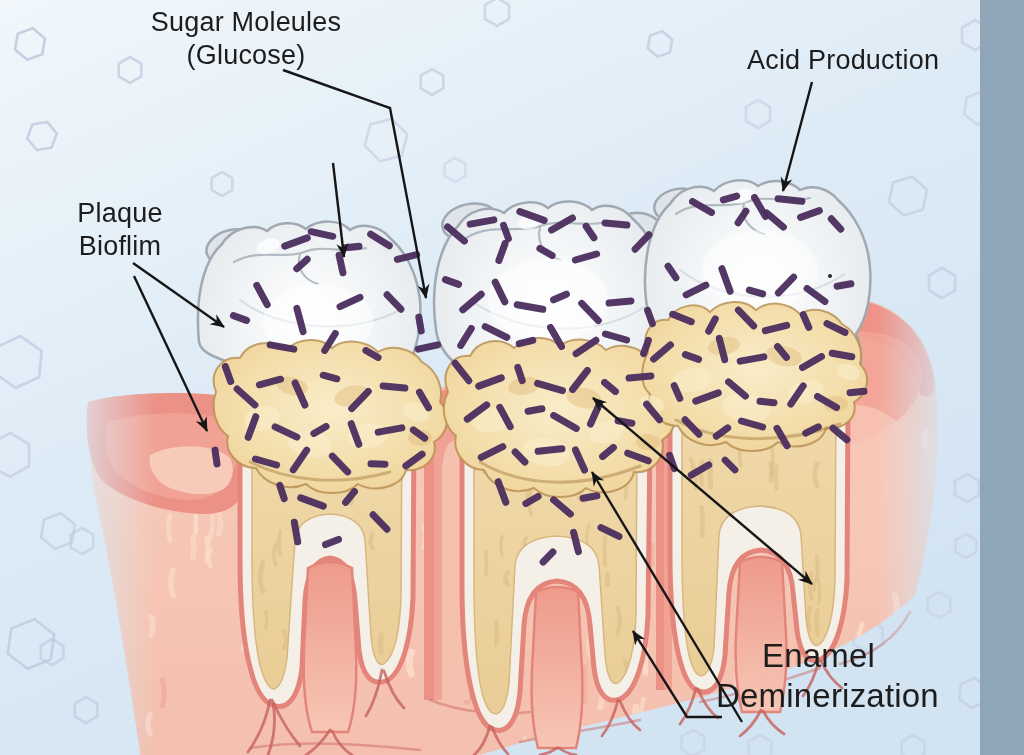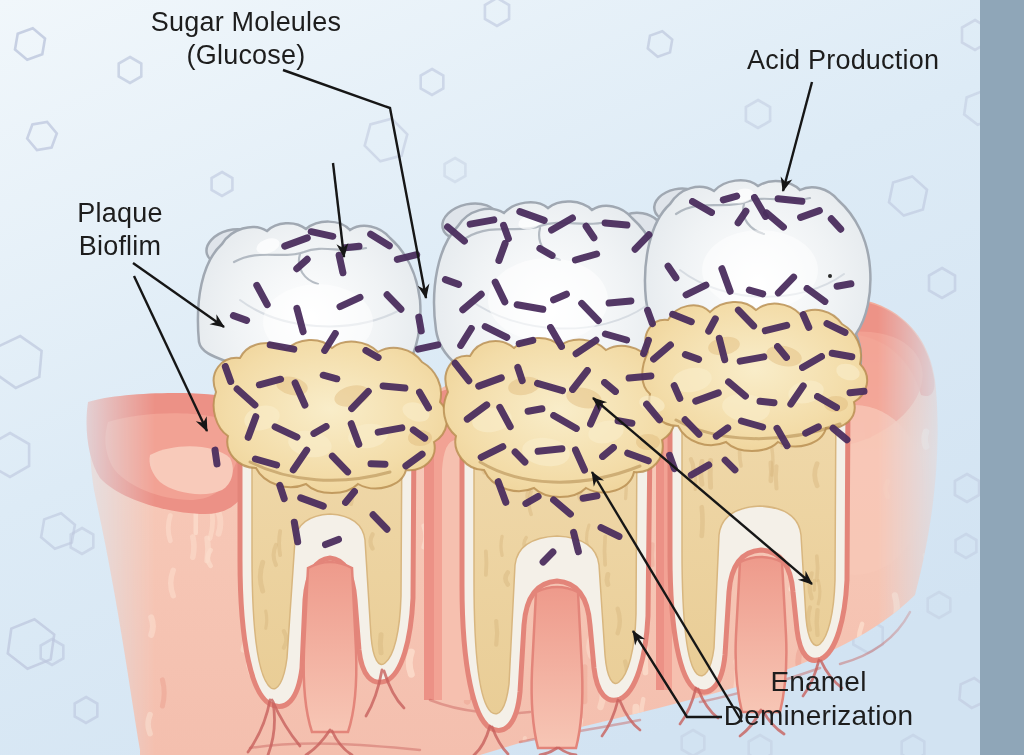--- a/index.html
+++ b/index.html
@@ -601,15 +601,15 @@
         <path d="M722,717 L687,717 L633,631" marker-end="url(#ahE)"></path>
         <path d="M742,722 L592,472" marker-end="url(#ahE)"></path>
       </g>
 </svg>
 
 <div class="lbl" id="lbl-sugar" style="left: 116px; top: 6px; width: 260px; font-size: 27px; text-align: center;">Sugar Moleules
 (Glucose)</div>
 <div class="lbl" id="lbl-plaque" style="left: 52px; top: 197px; width: 136px; font-size: 27px; text-align: center;">Plaque
 Bioflim</div>
 <div class="lbl" id="lbl-acid" style="left: 747px; top: 44px; width: 220px; font-size: 27px; text-align: left;">Acid Production</div>
-<div class="lbl" id="lbl-enamel" style="left: 716px; top: 665px; width: 205px; font-size: 28px; text-align: center;">Enamel
+<div class="lbl" id="lbl-enamel" style="left: 716px; top: 636px; width: 205px; font-size: 33px; text-align: center;">Enamel
 Deminerization</div>
 </div>
 
 </body></html>

